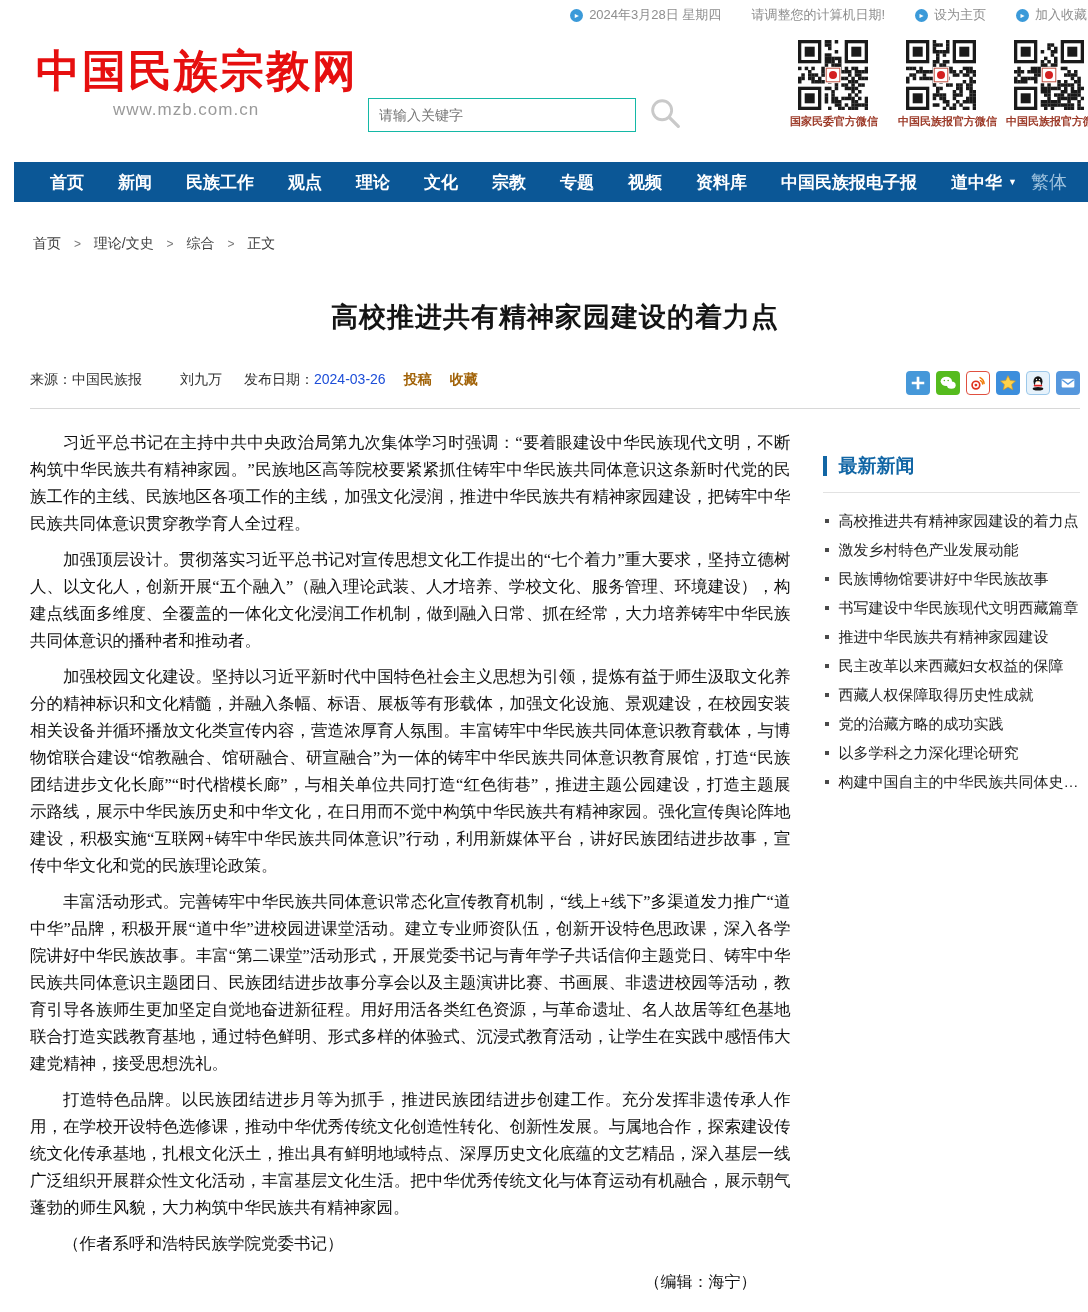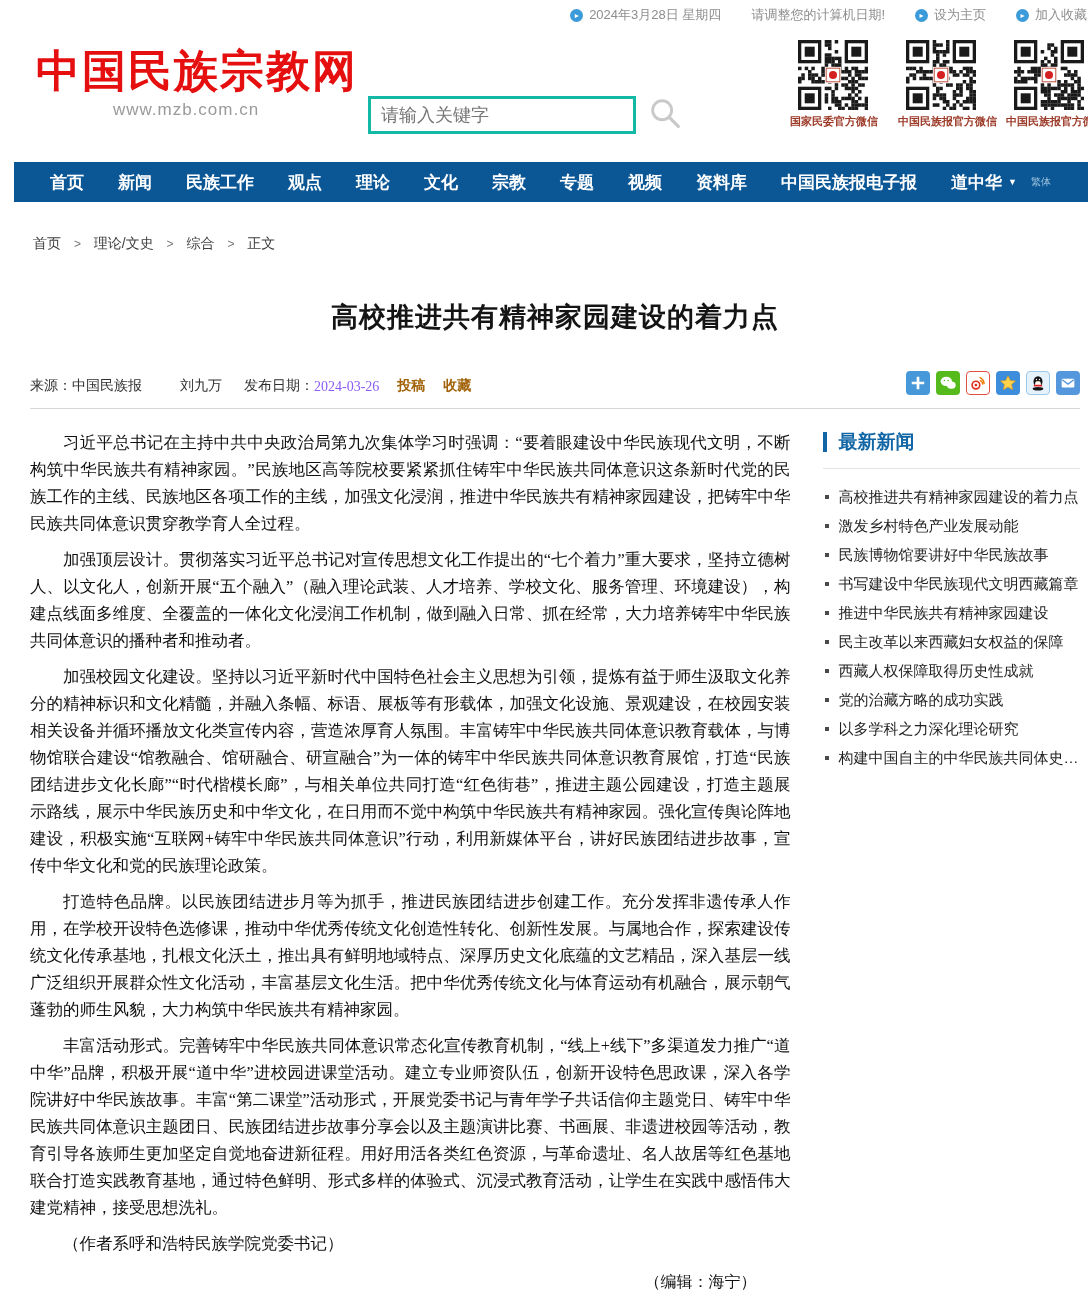--- a/index.html
+++ b/index.html
@@ -22,53 +22,53 @@
   
   .header { position:relative; height:132px; padding:16px 0 0 36px; display:flex; }
   .logo { width:300px; text-align:center; cursor:pointer; }
   .logo .zh {
     font-family:"Liberation Serif","DejaVu Serif",serif; font-weight:bold;
     font-size:44px; color:#e60f0f; letter-spacing:2px; line-height:52px; white-space:nowrap;
   }
   .logo .url { font-size:17px; color:#9a9a9a; margin-top:2px; letter-spacing:1px; }
   .searchwrap { display:flex; align-items:center; margin:22px 0 0 32px; }
   .search-input {
-    width:268px; height:32px; border:3px solid #14b8a6; padding:16px 10px;
-    font-size:18px; color:#555; outline:none;
+    width:268px; height:32px; border:1px solid #14b8a6; padding:16px 10px;
+    font-size:14px; color:#555; outline:none;
   }
   .search-btn { background:none; border:none; padding:0 0 0 10px; cursor:pointer; }
   .qrs { position:absolute; right:2px; top:10px; display:flex; gap:36px; }
   .qr { width:72px; text-align:center; }
   .qr svg { width:70px; height:70px; display:block; background:#fff; }
   .qr .cap { font-size:11px; font-weight:bold; color:#9c3a28; margin-top:4px; white-space:nowrap; margin-left:-8px; }
   
   .nav {
     margin-left:14px; height:40px; background:#0b5796; display:flex;
     align-items:center; padding-left:36px;
   }
   .nav a.nitem {
     color:#fff; text-decoration:none; font-size:17px; font-weight:bold;
     margin-right:34px; white-space:nowrap; cursor:pointer;
   }
   .nav .caret { color:#fff; font-size:9px; margin:0 14px 0 6px; }
-  .nav .trad { color:#9fc3de; font-size:10px; cursor:pointer;text-align:center; }
+  .nav .trad { color:#9fc3de; font-size:18px; cursor:pointer;text-align:center; }
   
   .breadcrumb { margin:33px 0 0 33px; font-size:14px; color:#3d3d3d; }
   .breadcrumb a { color:#3d3d3d; text-decoration:none; cursor:pointer; }
   .breadcrumb .sep { margin:0 9px; color:#777; font-size:12px; }
   
   .content { padding:0 8px 0 30px; }
   .article-title {
     text-align:center; font-family:"Liberation Serif","DejaVu Serif",serif;
     font-weight:bold; font-size:27px; color:#141414; margin-top:46px; letter-spacing:1px;
   }
-  .meta-row { display:flex; align-items:flex-end; margin-top:36px; font-size:14px; color:#2f2f2f; }
+  .meta-row { display:flex; align-items:flex-start; margin-top:36px; font-size:14px; color:#2f2f2f; }
   .meta-row .src { margin-right:38px; }
   .meta-row .auth { margin-right:22px; }
-  .meta-row .pdate { font-family:Liberation Serif, serif; color:#8b5cf6; }
+  .meta-row .pdate { font-family:Liberation Sans, sans-serif; color:#1d4ed8; }
   .meta-row .mlink { font-weight:bold; color:#a16207; margin-left:18px; cursor:pointer; }
   .share { margin-left:auto; display:flex; gap:6px; }
   .si {
     width:24px; height:24px; border-radius:4px; display:flex; align-items:center;
     justify-content:center; cursor:pointer; flex:none;
   }
   .si svg { width:20px; height:20px; display:block; }
   .si.plus { background:#4698d9; }
   .si.wechat { background:#55bb1d; }
   .si.weibo { background:#fff; border:1px solid #e05040; }
@@ -82,21 +82,21 @@
     font-family:"Liberation Serif","DejaVu Serif",serif; font-size:16.5px;
     line-height:27px; color:#111; text-align:justify; text-indent:2em; margin:0 0 9px;
   }
   .main p.author-note { text-align:left; }
   .main .editor {
     font-family:"Liberation Serif","DejaVu Serif",serif; font-size:16px; color:#111;
     text-align:right; padding-right:34px; margin-top:15px;
   }
   
   .side { width:258px; margin-left:32px; }
-  .side-head { display:flex; align-items:center; padding-bottom:13px; border-bottom:1px solid #e2e2e2; }
+  .side-head { display:flex; align-items:center; padding-bottom:13px; border-bottom:1px solid #e2e2e2;margin-top:24px; }
   .side-accent { width:4px; height:20px; background:#1266a5; margin-right:12px; }
   .side-title { color:#1266a5; font-size:19px; font-weight:bold; }
   .side ul { list-style:none; margin:18px 0 0; padding:0; }
   .side li { display:flex; align-items:flex-start; margin-bottom:10px; cursor:pointer; }
   .sq { width:4px; height:4px; background:#4a4a4a; margin:8px 10px 0 2px; flex:none; }
   .side li span { font-size:15px; line-height:19px; color:#1f1f1f; white-space:nowrap; }
 </style>
 </head>
 <body>
 
@@ -675,22 +675,22 @@
   </div>
 
   <div class="divider"></div>
 
   <div class="columns">
 
     <div class="main">
       <p>习近平总书记在主持中共中央政治局第九次集体学习时强调：“要着眼建设中华民族现代文明，不断构筑中华民族共有精神家园。”民族地区高等院校要紧紧抓住铸牢中华民族共同体意识这条新时代党的民族工作的主线、民族地区各项工作的主线，加强文化浸润，推进中华民族共有精神家园建设，把铸牢中华民族共同体意识贯穿教学育人全过程。</p>
       <p>加强顶层设计。贯彻落实习近平总书记对宣传思想文化工作提出的“七个着力”重大要求，坚持立德树人、以文化人，创新开展“五个融入”（融入理论武装、人才培养、学校文化、服务管理、环境建设），构建点线面多维度、全覆盖的一体化文化浸润工作机制，做到融入日常、抓在经常，大力培养铸牢中华民族共同体意识的播种者和推动者。</p>
       <p>加强校园文化建设。坚持以习近平新时代中国特色社会主义思想为引领，提炼有益于师生汲取文化养分的精神标识和文化精髓，并融入条幅、标语、展板等有形载体，加强文化设施、景观建设，在校园安装相关设备并循环播放文化类宣传内容，营造浓厚育人氛围。丰富铸牢中华民族共同体意识教育载体，与博物馆联合建设“馆教融合、馆研融合、研宣融合”为一体的铸牢中华民族共同体意识教育展馆，打造“民族团结进步文化长廊”“时代楷模长廊”，与相关单位共同打造“红色街巷”，推进主题公园建设，打造主题展示路线，展示中华民族历史和中华文化，在日用而不觉中构筑中华民族共有精神家园。强化宣传舆论阵地建设，积极实施“互联网+铸牢中华民族共同体意识”行动，利用新媒体平台，讲好民族团结进步故事，宣传中华文化和党的民族理论政策。</p>
+      <p>丰富活动形式。完善铸牢中华民族共同体意识常态化宣传教育机制，“线上+线下”多渠道发力推广“道中华”品牌，积极开展“道中华”进校园进课堂活动。建立专业师资队伍，创新开设特色思政课，深入各学院讲好中华民族故事。丰富“第二课堂”活动形式，开展党委书记与青年学子共话信仰主题党日、铸牢中华民族共同体意识主题团日、民族团结进步故事分享会以及主题演讲比赛、书画展、非遗进校园等活动，教育引导各族师生更加坚定自觉地奋进新征程。用好用活各类红色资源，与革命遗址、名人故居等红色基地联合打造实践教育基地，通过特色鲜明、形式多样的体验式、沉浸式教育活动，让学生在实践中感悟伟大建党精神，接受思想洗礼。</p>
       <p>打造特色品牌。以民族团结进步月等为抓手，推进民族团结进步创建工作。充分发挥非遗传承人作用，在学校开设特色选修课，推动中华优秀传统文化创造性转化、创新性发展。与属地合作，探索建设传统文化传承基地，扎根文化沃土，推出具有鲜明地域特点、深厚历史文化底蕴的文艺精品，深入基层一线广泛组织开展群众性文化活动，丰富基层文化生活。把中华优秀传统文化与体育运动有机融合，展示朝气蓬勃的师生风貌，大力构筑中华民族共有精神家园。</p>
-      <p>丰富活动形式。完善铸牢中华民族共同体意识常态化宣传教育机制，“线上+线下”多渠道发力推广“道中华”品牌，积极开展“道中华”进校园进课堂活动。建立专业师资队伍，创新开设特色思政课，深入各学院讲好中华民族故事。丰富“第二课堂”活动形式，开展党委书记与青年学子共话信仰主题党日、铸牢中华民族共同体意识主题团日、民族团结进步故事分享会以及主题演讲比赛、书画展、非遗进校园等活动，教育引导各族师生更加坚定自觉地奋进新征程。用好用活各类红色资源，与革命遗址、名人故居等红色基地联合打造实践教育基地，通过特色鲜明、形式多样的体验式、沉浸式教育活动，让学生在实践中感悟伟大建党精神，接受思想洗礼。</p>
       <p class="author-note">（作者系呼和浩特民族学院党委书记）</p>
       <div class="editor">（编辑：海宁）</div>
     </div>
 
     <div class="side">
       <div class="side-head">
         <span class="side-accent"></span>
         <span class="side-title">最新新闻</span>
       </div>
       <ul>

